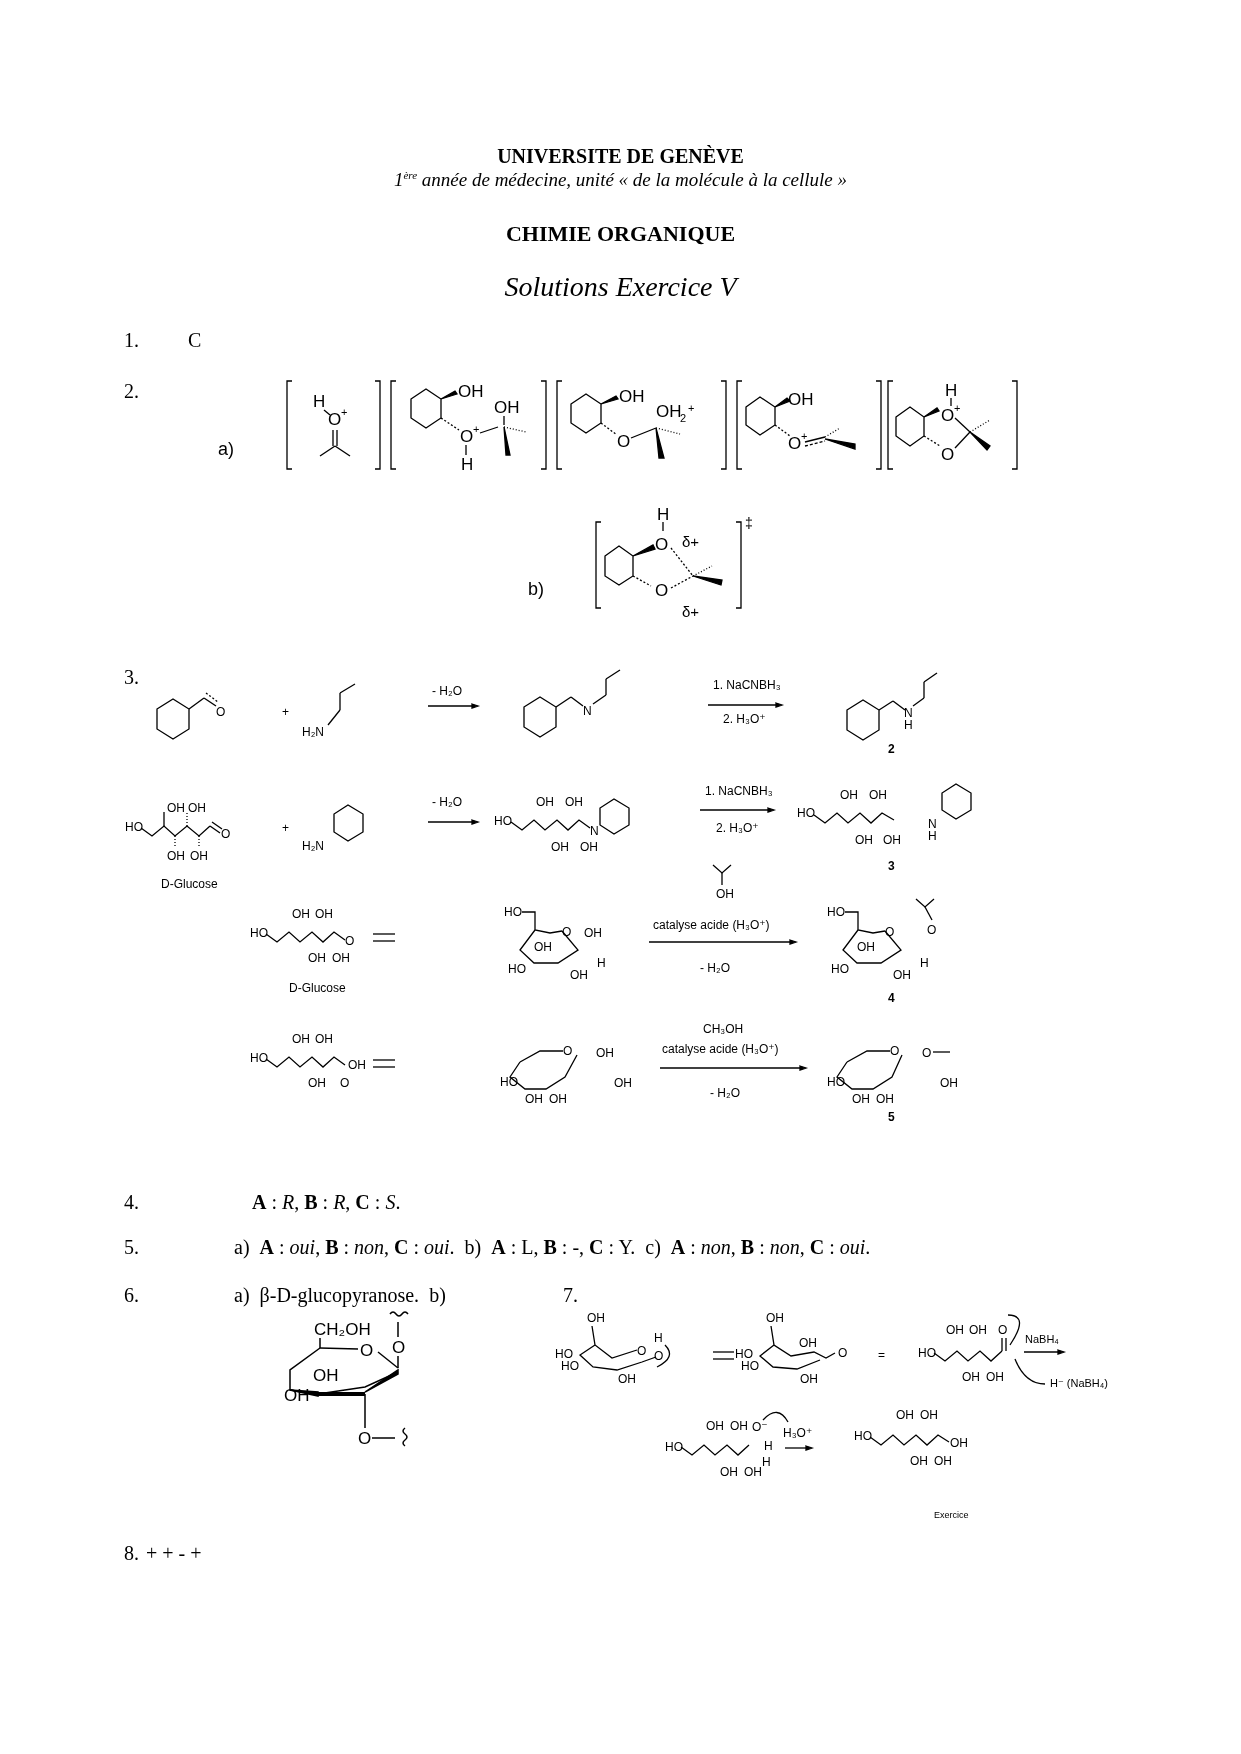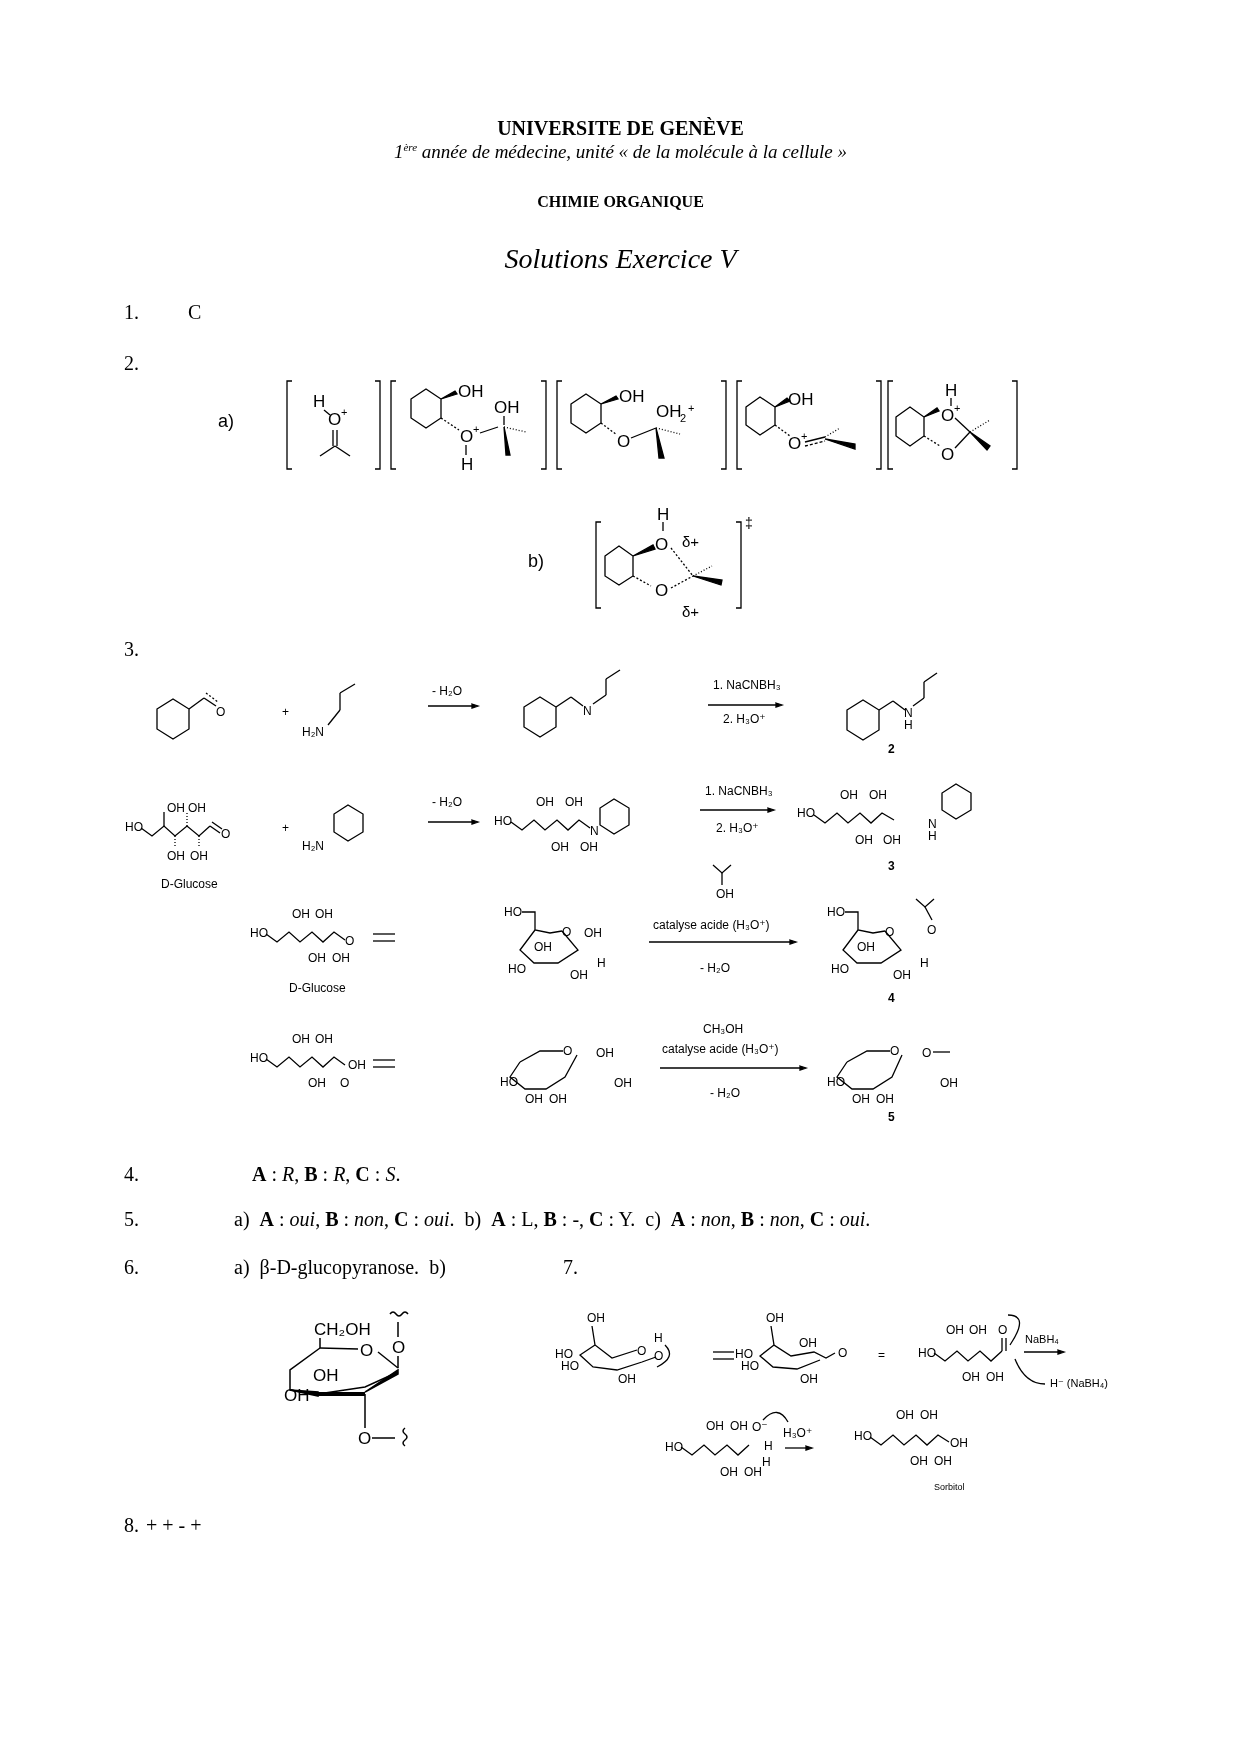--- a/index.html
+++ b/index.html
@@ -1,24 +1,24 @@
 <!DOCTYPE html>
 <html><head>
 <meta charset="utf-8">
 <style>
   html,body{margin:0;padding:0;background:#fff;}
   body{width:1241px;height:1754px;position:relative;overflow:hidden;color:#000;}
   .serif{font-family:"Liberation Serif","DejaVu Serif",serif;}
   .sans{font-family:"Liberation Sans","DejaVu Sans",sans-serif;}
-  .abs{position:absolute;}
+  .abs{position:absolute;margin-top:28px;}
   .center{left:0;width:1241px;text-align:center;}
   .h-univ{top:117px;font-size:20px;font-weight:bold;}
   .h-sub{top:141px;font-size:19px;font-style:italic;text-align:center;}
   .h-sub sup{font-size:11px;}
-  .h-chim{top:193px;font-size:16px;font-weight:bold;}
+  .h-chim{top:193px;font-size:22px;font-weight:bold;}
   .h-sol{top:243px;font-size:28px;font-style:italic;font-family:Liberation Serif, serif;}
   .num{font-size:20px;}
   .ans{font-size:20px;}
   svg text{font-family:"Liberation Sans","DejaVu Sans",sans-serif;}
   svg{position:absolute;left:0;top:0;}
   .small{font-size:12px;}
 </style>
 </head>
 <body>
 
@@ -381,16 +381,16 @@
 </div>
 
 <div class="abs serif num" style="left:124px;top:1256px;">6.</div>
 <div class="abs serif ans" style="left:234px;top:1256px;white-space:nowrap;">
   <span>a)</span>&nbsp;
   <span>β-D-glucopyranose.</span>&nbsp;
   <span>b)</span>
 </div>
 
 <div class="abs serif num" style="left:563px;top:1256px;">7.</div>
-<div class="abs sans" style="left:934px;top:1482px;font-size:9px;">Sorbitol</div>
+<div class="abs sans" style="left:934px;top:1482px;font-size:9px;">Exercice</div>
 
 <div class="abs serif num" style="left:124px;top:1514px;">8.</div>
 <div class="abs serif ans" style="left:146px;top:1514px;">+ + - +</div>
 
 </body></html>

